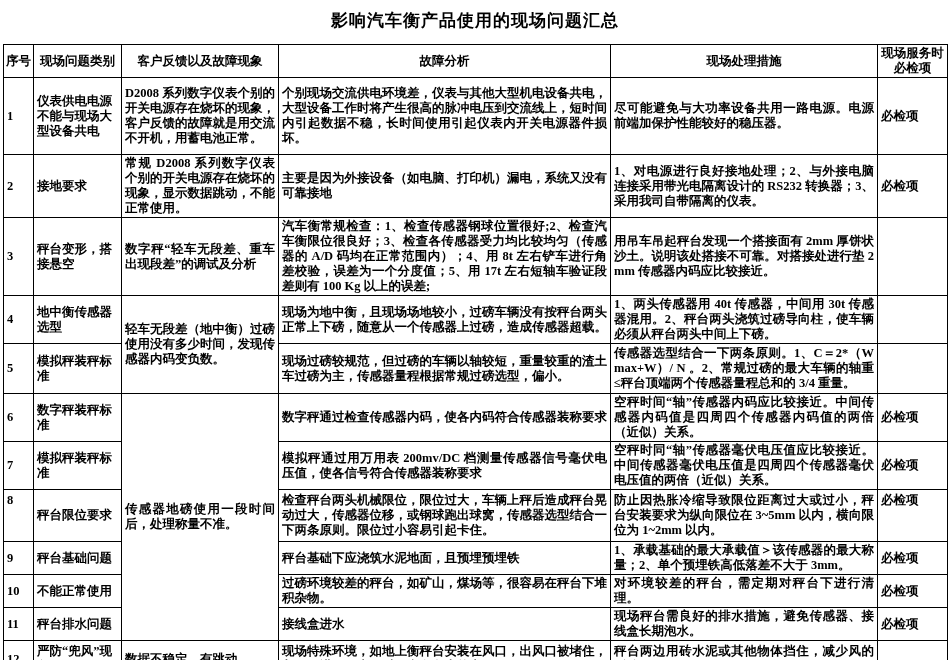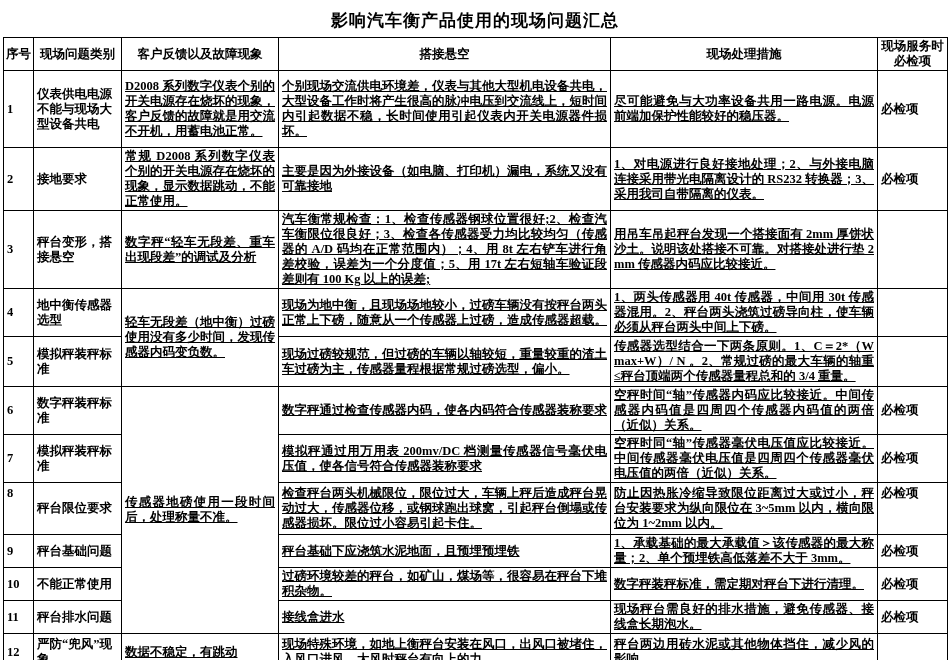--- a/index.html
+++ b/index.html
@@ -10,42 +10,42 @@
     background: #ffffff;
     overflow: hidden;
     font-family: "Liberation Serif", "DejaVu Serif", serif;
     color: #000000;
   }
   .page-title {
     text-align: center;
     font-size: 17px;
     font-weight: bold;
     padding-top: 9px;
-    margin-bottom: 5px;
+    margin-bottom: 12px;
     letter-spacing: 1px;
   }
   table.main {
     border-collapse: collapse;
     table-layout: fixed;
     width: 944px;
     margin-left: 3px;
   }
   th, td {
     border: 1px solid #000000;
     padding: 1px 3px;
     vertical-align: middle;
     font-size: 12.5px;
     font-weight: bold;
     line-height: 15px;
     word-break: break-all;
     overflow: hidden;
   }
   th { text-align: center; padding: 1px 2px; }
   td.c { text-align: left; }
-  td.j { text-align: justify; text-decoration: underline; }
+  td.j { text-align: justify; }
   td.vt { vertical-align: top; padding-top: 3px; }
 </style>
 </head>
 <body>
 
 <div class="page-title">影响汽车衡产品使用的现场问题汇总</div>
 
 <table class="main">
   <colgroup>
     <col style="width:30px">
@@ -53,21 +53,21 @@
       <col style="width:157px">
     <col style="width:332px">
       <col style="width:267px">
       <col style="width:70px">
   </colgroup>
   <thead>
     <tr style="height:33px">
       <th>序号</th>
       <th>现场问题类别</th>
       <th>客户反馈以及故障现象</th>
-      <th>搭接悬空</th>
+      <th>故障分析</th>
       <th>现场处理措施</th>
       <th>现场服务时必检项</th>
     </tr>
   </thead>
   <tbody>
     <tr style="height:77px">
       <td class="c">1</td>
       <td class="c">仪表供电电源不能与现场大型设备共电</td>
       <td class="j">D2008 系列数字仪表个别的开关电源存在烧坏的现象，客户反馈的故障就是用交流不开机，用蓄电池正常。</td>
       <td class="j">个别现场交流供电环境差，仪表与其他大型机电设备共电，大型设备工作时将产生很高的脉冲电压到交流线上，短时间内引起数据不稳，长时间使用引起仪表内开关电源器件损坏。</td>
@@ -116,36 +116,36 @@
     <tr style="height:45px">
       <td class="c">7</td>
       <td class="c">模拟秤装秤标准</td>
       <td class="j">模拟秤通过用万用表 200mv/DC 档测量传感器信号毫伏电压值，使各信号符合传感器装称要求</td>
       <td class="j">空秤时同“轴”传感器毫伏电压值应比较接近。中间传感器毫伏电压值是四周四个传感器毫伏电压值的两倍（近似）关系。</td>
       <td class="c">必检项</td>
     </tr>
     <tr style="height:52px">
       <td class="c vt">8</td>
       <td class="c">秤台限位要求</td>
-      <td class="j">检查秤台两头机械限位，限位过大，车辆上秤后造成秤台晃动过大，传感器位移，或钢球跑出球窝，引起秤台倒塌或传感器损坏。限位过小容易引起卡住。</td>
+      <td class="j">检查秤台两头机械限位，限位过大，车辆上秤后造成秤台晃动过大，传感器位移，或钢球跑出球窝，传感器选型结合一下两条原则。限位过小容易引起卡住。</td>
       <td class="j vt">防止因热胀冷缩导致限位距离过大或过小，秤台安装要求为纵向限位在 3~5mm 以内，横向限位为 1~2mm 以内。</td>
       <td class="c vt">必检项</td>
     </tr>
     <tr style="height:30px">
       <td class="c">9</td>
       <td class="c">秤台基础问题</td>
       <td class="j">秤台基础下应浇筑水泥地面，且预埋预埋铁</td>
       <td class="j">1、承载基础的最大承载值＞该传感器的最大称量；2、单个预埋铁高低落差不大于 3mm。</td>
       <td class="c">必检项</td>
     </tr>
     <tr style="height:33px">
       <td class="c">10</td>
       <td class="c">不能正常使用</td>
       <td class="j">过磅环境较差的秤台，如矿山，煤场等，很容易在秤台下堆积杂物。</td>
-      <td class="j">数字秤装秤标准，需定期对秤台下进行清理。</td>
+      <td class="j">对环境较差的秤台，需定期对秤台下进行清理。</td>
       <td class="c">必检项</td>
     </tr>
     <tr style="height:30px">
       <td class="c">11</td>
       <td class="c">秤台排水问题</td>
       <td class="j">接线盒进水</td>
       <td class="j">现场秤台需良好的排水措施，避免传感器、接线盒长期泡水。</td>
       <td class="c">必检项</td>
     </tr>
     <tr style="height:37px">

